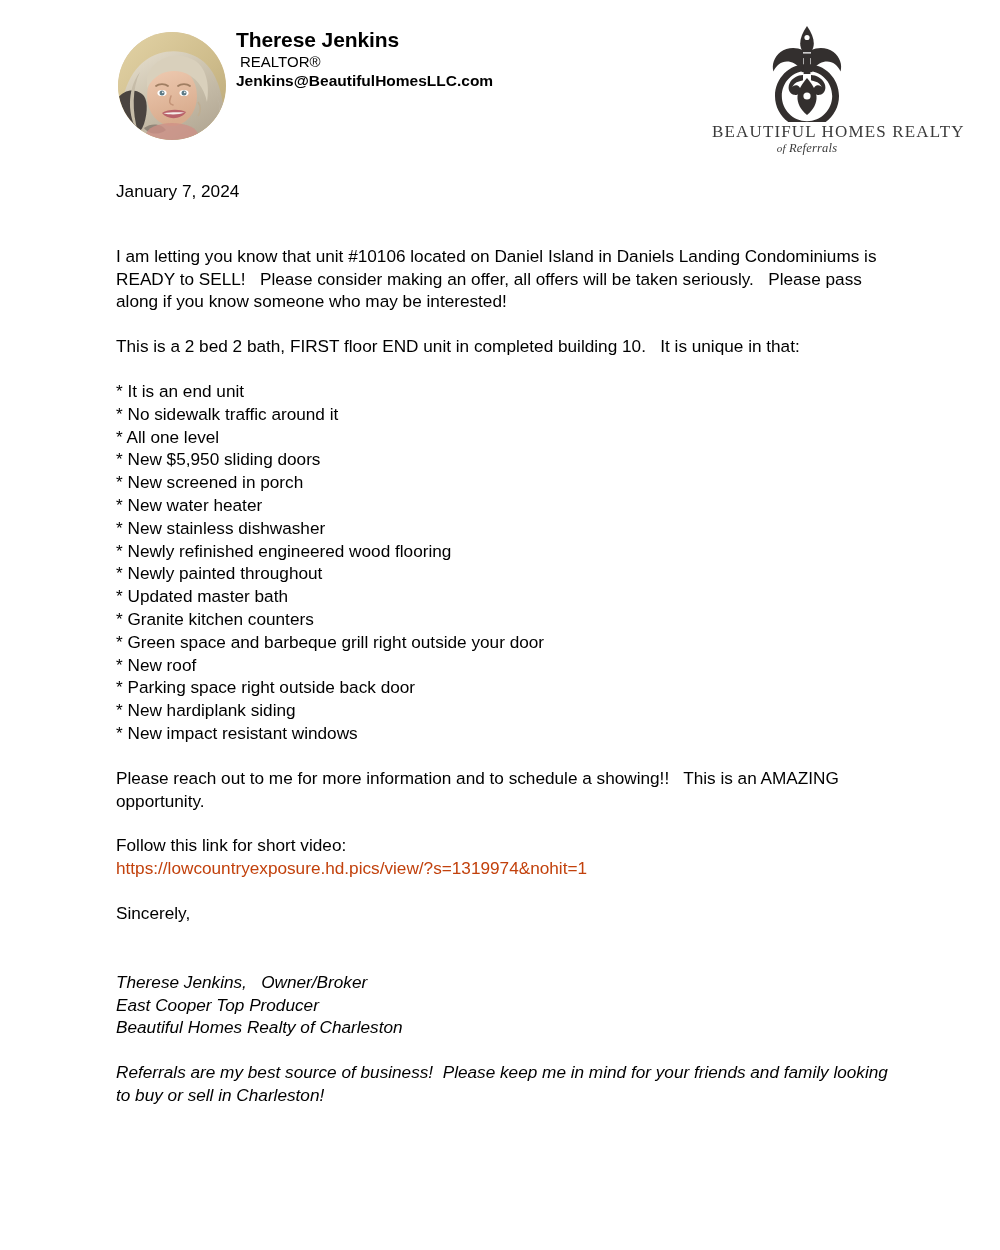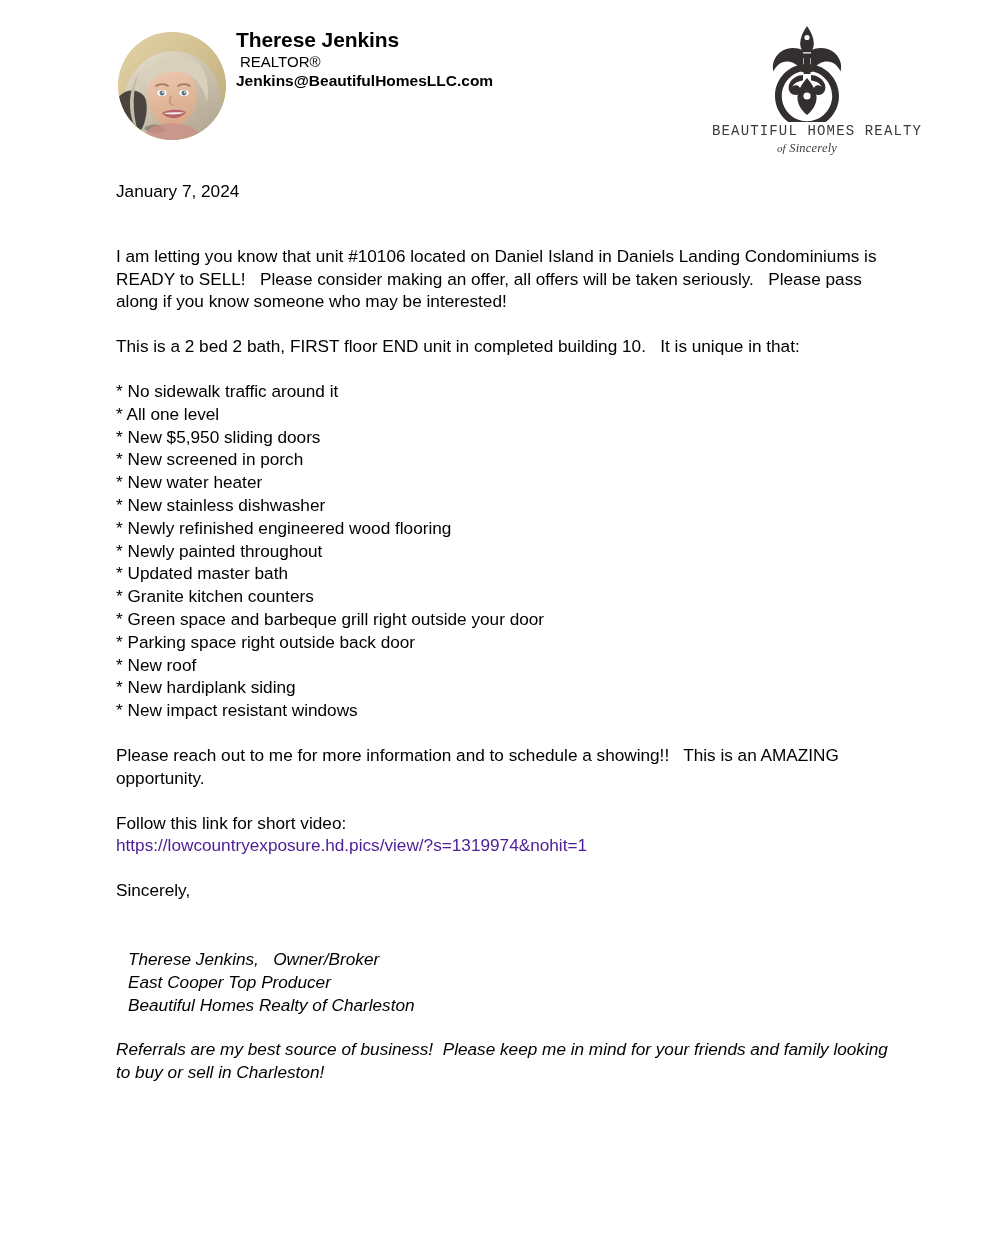--- a/index.html
+++ b/index.html
@@ -92,26 +92,26 @@
   }
   .brand-mark {
     width: 190px;
     height: 100px;
     display: flex;
     align-items: center;
     justify-content: center;
   }
   .brand-mark svg { display: block; }
   .brand-name {
-    font-size: 14px;
+    font-size: 17px;
     letter-spacing: 1.15px;
     color: #3a3a3a;
     line-height: 15px;
     white-space: nowrap;
-    font-family: Liberation Mono, monospace;
+    font-family: Liberation Serif, serif;
   }
   .brand-sub {
     font-size: 12.5px;
     color: #3a3a3a;
     line-height: 17px;
     font-family: "Liberation Serif", serif;
     font-style: italic;
     letter-spacing: 0.2px;
     margin-top: 1px;
   }
@@ -151,31 +151,31 @@
   .bullets li {
     margin: 0;
     padding: 0;
     line-height: 22.8px;
     white-space: pre;
   }
 
   .link-intro { margin: 0; }
   .link {
     display: block;
-    color: #4c1d95;
+    color: #c2410c;
     text-decoration: none;
     margin: 0 0 22px 0;
     line-height: 22.8px;
   }
 
   .signoff { margin: 0 0 46px 0; }
 
   .signature {
     font-style: italic;
-    margin: 0 0 22px 12px;
+    margin: 0 0 22px 0;
   }
   .signature div { line-height: 22.8px; white-space: pre; }
 
   .referral {
     font-style: italic;
     margin: 0;
     line-height: 22.8px;
     white-space: pre-wrap;
   }
 </style>
@@ -266,49 +266,50 @@
           <path d="M50 49 C55 49 61 52 63.5 57.5 C65.7 62.4 63.7 67.8 59.2 68.8 C55.6 69.6 52.6 67.2 52.6 63.9 C52.6 61.2 54.7 59.2 57.2 59.2 C58.8 59.2 60.1 60 60.8 61.3 C60 58.5 57.4 56.2 54 55.4 C52 54.9 50.7 54.6 50 54.3 Z"></path>
 
           <path d="M46 52 C41 58 37 64 36.5 70.5 C36 77 39.5 83.5 46 89 C52.5 83.5 56 77 55.5 70.5 C55 64 51 58 46 52 Z"></path>
           <circle cx="46" cy="70" r="3.6" fill="#ffffff"></circle>
         </g>
       </svg>
     </div>
     <div class="brand-name">BEAUTIFUL HOMES REALTY</div>
     <div class="brand-sub">
       <span class="of">of</span>
-      <span>Sincerely</span>
+      <span>Referrals</span>
     </div>
   </div>
 
 </div>
 
 <div class="letter">
 
   <div class="date-line">January 7, 2024</div>
 
 
   <p class="para">I am letting you know that unit #10106 located on Daniel Island in Daniels Landing Condominiums is READY to SELL!   Please consider making an offer, all offers will be taken seriously.   Please pass along if you know someone who may be interested!</p>
 
   <p class="para">This is a 2 bed 2 bath, FIRST floor END unit in completed building 10.   It is unique in that:</p>
 
   <ul class="bullets">
+    <li>* It is an end unit</li>
     <li>* No sidewalk traffic around it</li>
     <li>* All one level</li>
     <li>* New $5,950 sliding doors</li>
     <li>* New screened in porch</li>
     <li>* New water heater</li>
     <li>* New stainless dishwasher</li>
     <li>* Newly refinished engineered wood flooring</li>
     <li>* Newly painted throughout</li>
     <li>* Updated master bath</li>
     <li>* Granite kitchen counters</li>
     <li>* Green space and barbeque grill right outside your door</li>
+    <li>* New roof</li>
     <li>* Parking space right outside back door</li>
-    <li>* New roof</li>
     <li>* New hardiplank siding</li>
     <li>* New impact resistant windows</li>
   </ul>
 
   <p class="para">Please reach out to me for more information and to schedule a showing!!   This is an AMAZING opportunity.</p>
 
   <p class="link-intro">Follow this link for short video:</p>
   <a class="link" href="#">https://lowcountryexposure.hd.pics/view/?s=1319974&amp;nohit=1</a>
 
   <p class="signoff">Sincerely,</p>

